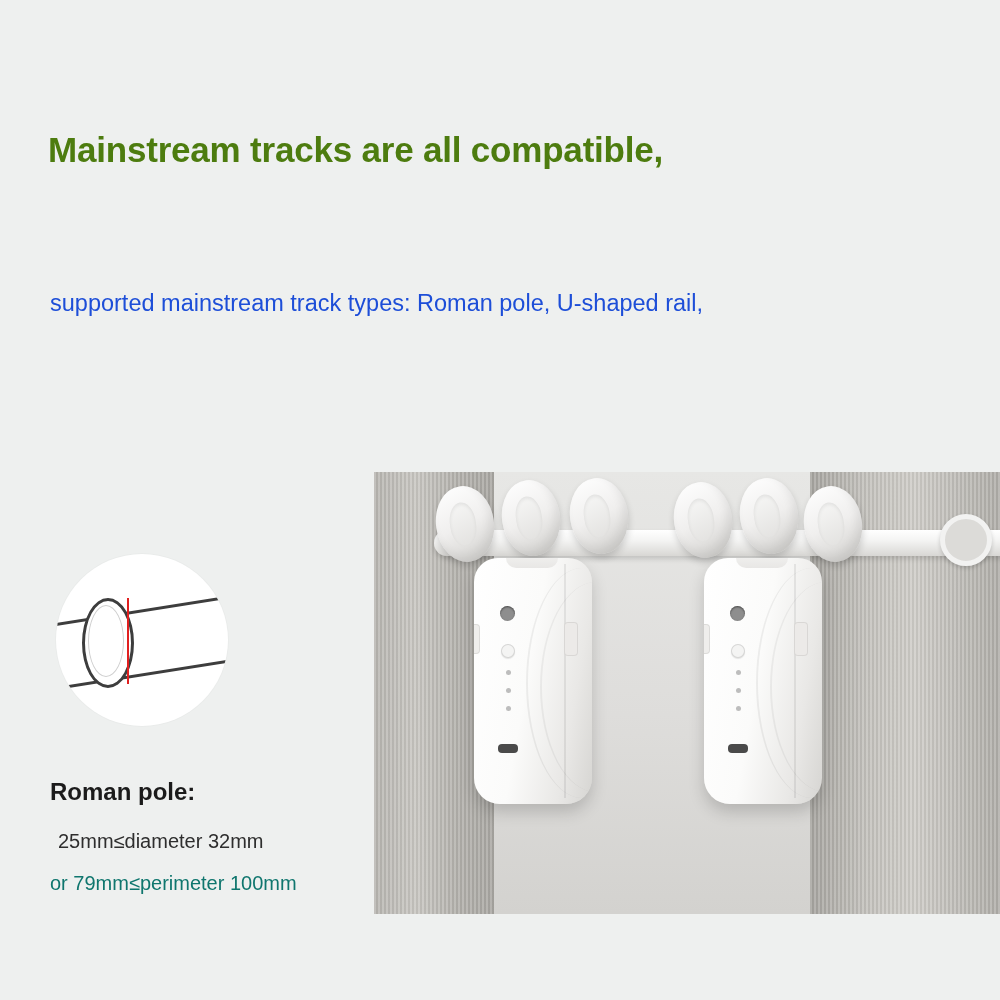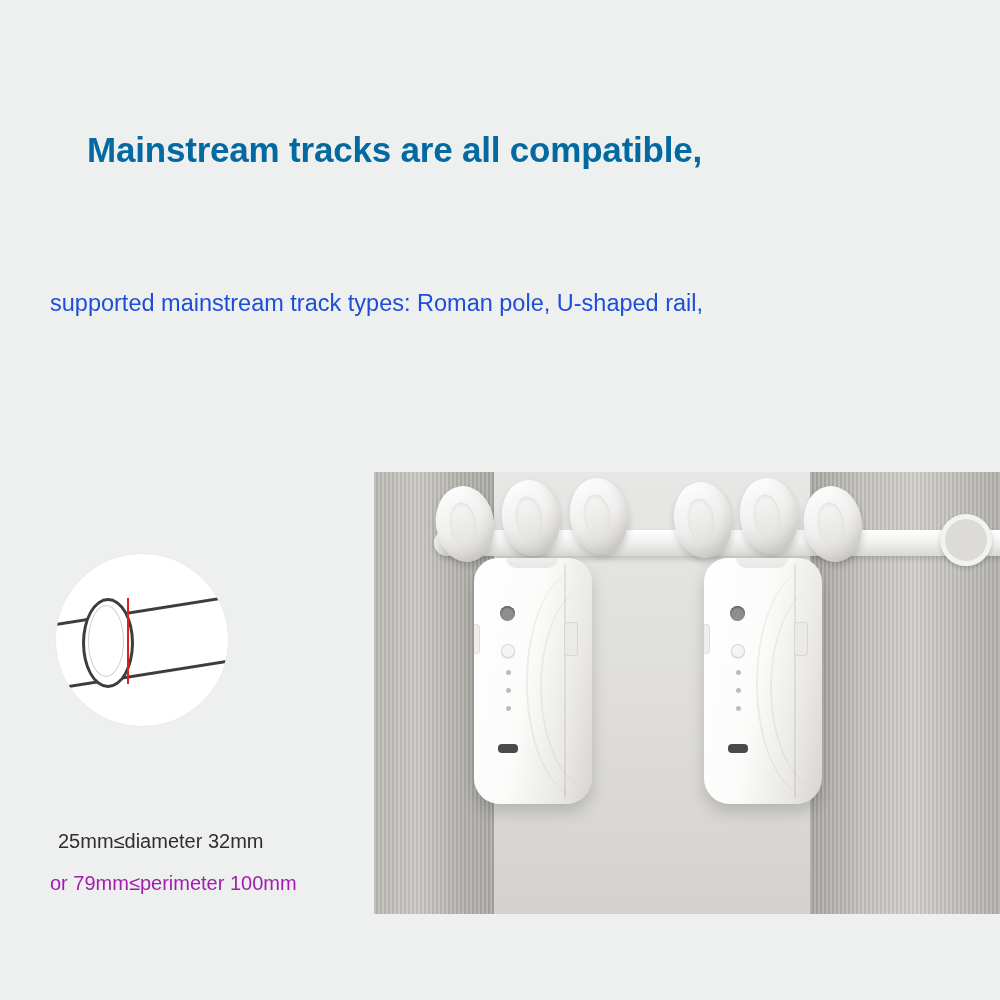--- a/index.html
+++ b/index.html
@@ -20,23 +20,22 @@
 
   
   .headline {
     position: absolute;
     left: 48px;
     top: 126px;
     width: 880px;
     font-size: 35px;
     font-weight: bold;
     line-height: 1.38;
-    color: #0369a1;
+    color: #4d7c0f;
     letter-spacing: -0.2px;
-    margin-left: 39px;
   }
   .headline .l2 { display: block; }
 
   .subhead {
     position: absolute;
     left: 50px;
     top: 285px;
     width: 840px;
     font-size: 23.5px;
     line-height: 1.55;
@@ -315,21 +314,21 @@
     left: 58px;
     top: 830px;
     font-size: 20px;
     color: #2e2e2e;
   }
   .dia-line2 {
     position: absolute;
     left: 50px;
     top: 872px;
     font-size: 20px;
-    color: #a21caf;
+    color: #0f766e;
   }
 </style>
 </head>
 <body>
 
 <div class="page">
 
   <div class="headline">
     <span>Mainstream tracks are all compatible,</span>
   </div>
@@ -385,16 +384,17 @@
   </div>
 
   <div class="diagram">
     <span class="tube-top"></span>
     <span class="tube-bottom"></span>
     <span class="tube-face"></span>
     <span class="tube-face-inner"></span>
     <span class="diameter-line"></span>
   </div>
 
+  <div class="dia-title">Roman pole:</div>
   <div class="dia-line1">25mm≤diameter 32mm</div>
   <div class="dia-line2">or 79mm≤perimeter 100mm</div>
 
 </div>
 
 </body></html>

